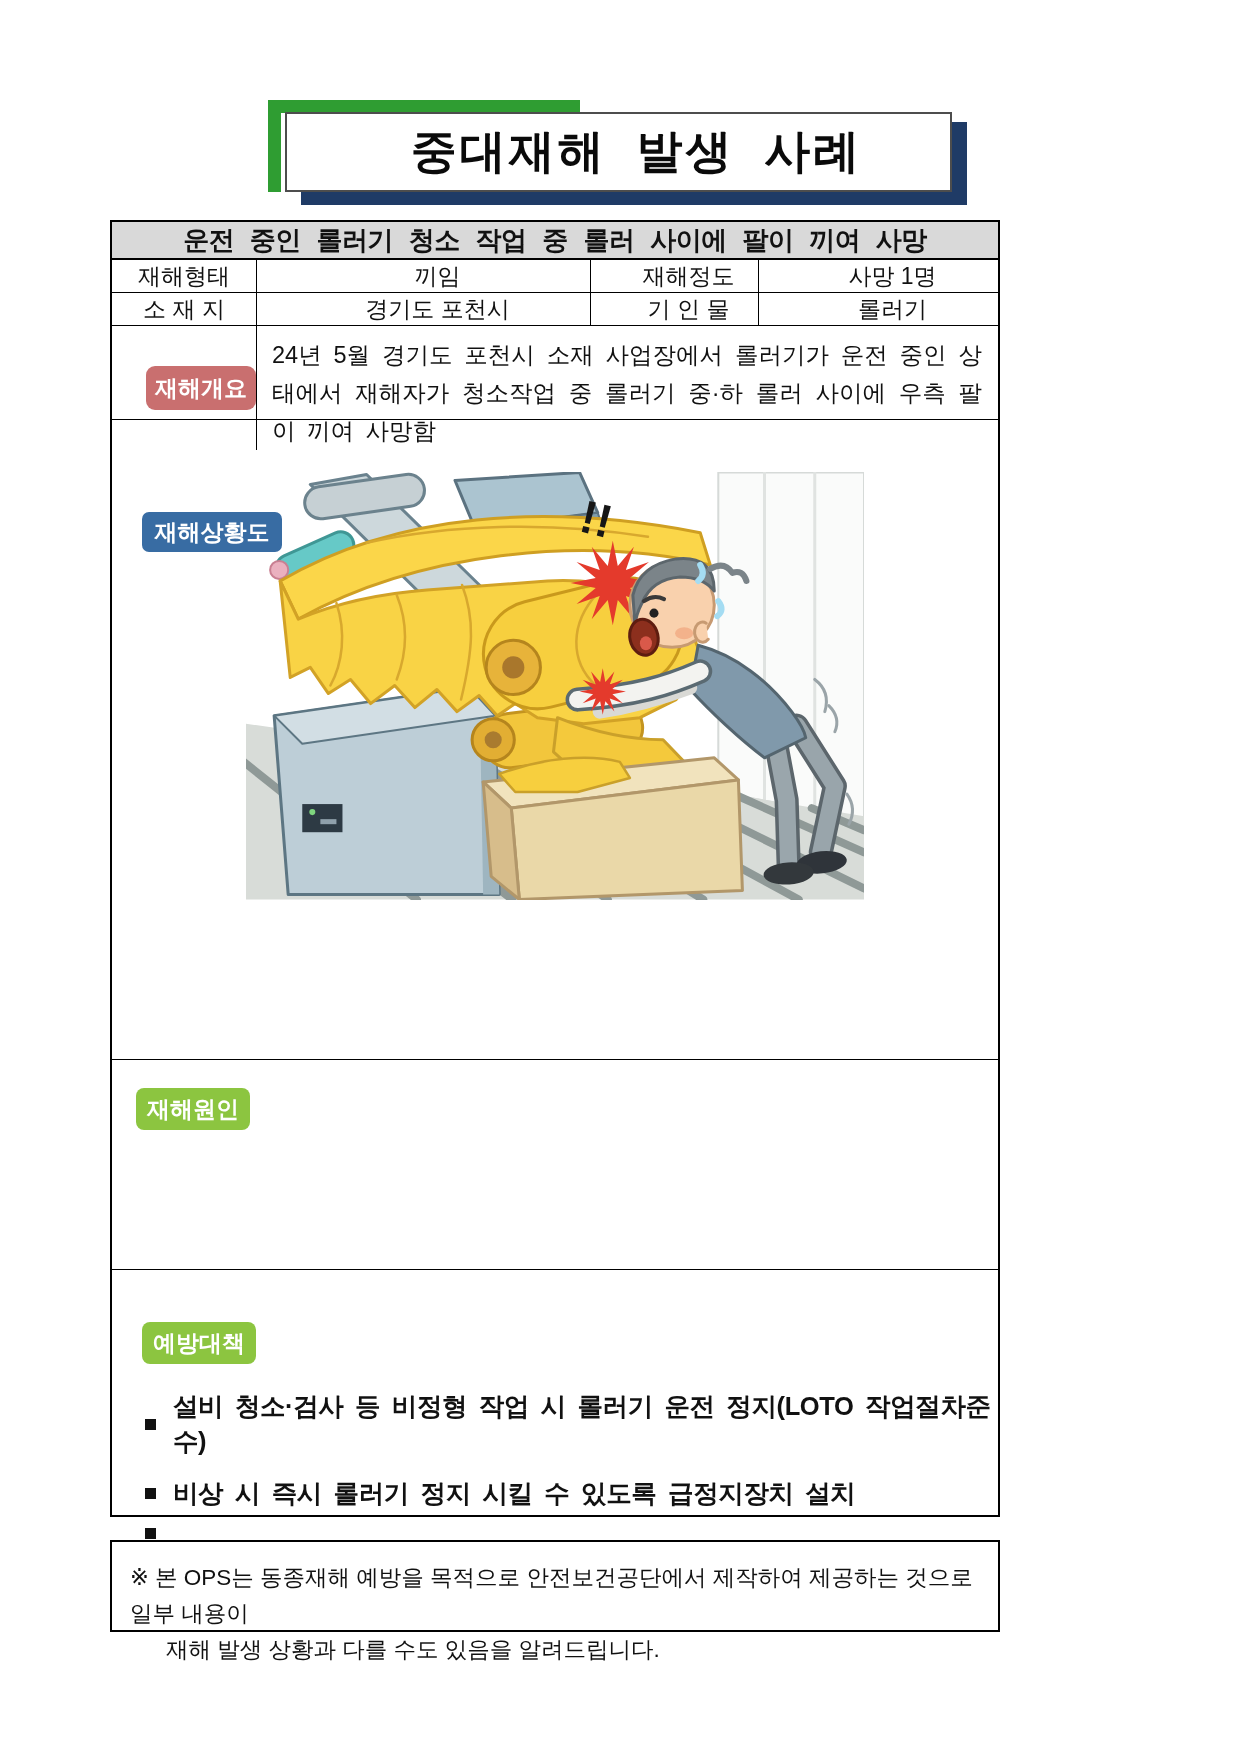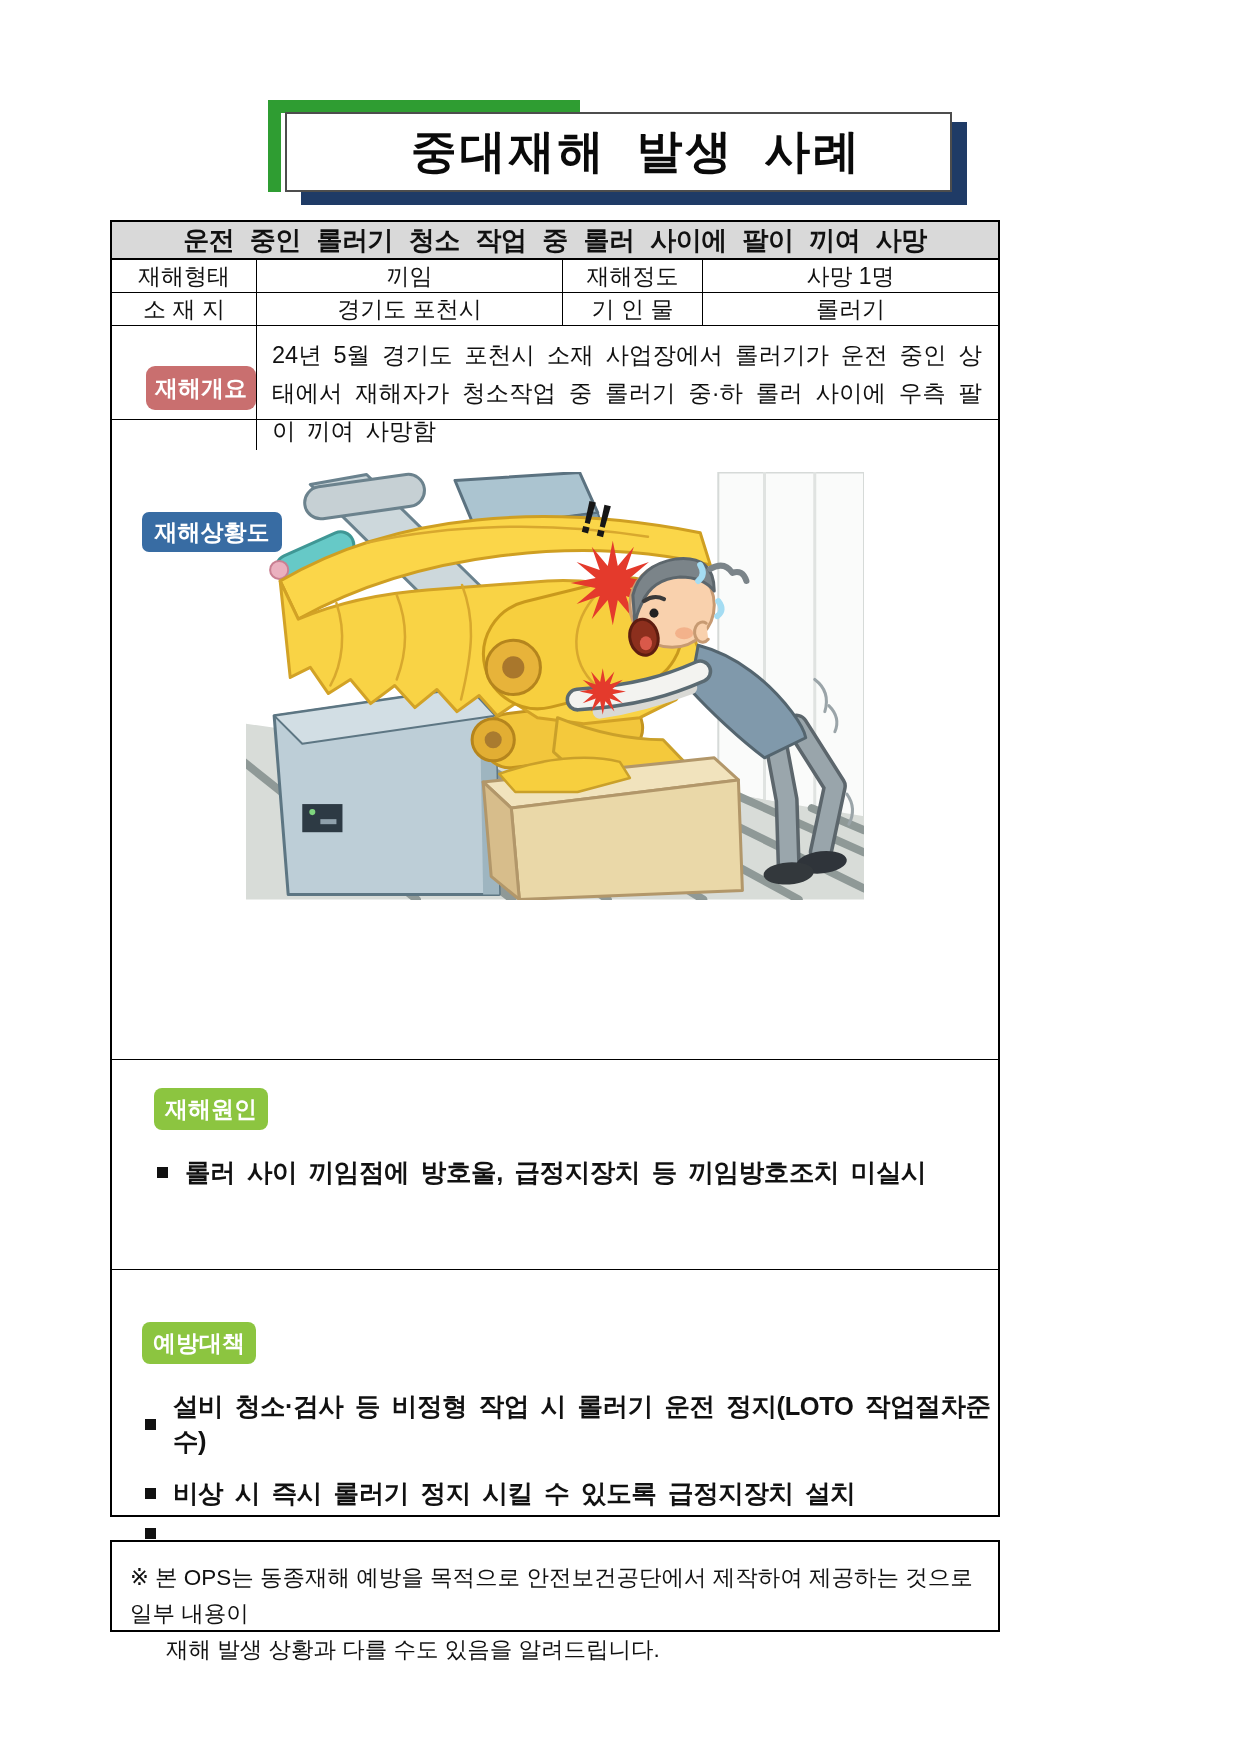--- a/index.html
+++ b/index.html
@@ -21,37 +21,37 @@
   .title-box{position:absolute; left:17px; top:14px; width:667px; height:80px; background:#fff;
              border:2px solid #4d4d4d; display:flex; align-items:center; justify-content:center; z-index:2;padding-left:36px;}
   .title-box h1{font-size:46px; font-weight:bold; letter-spacing:3px; word-spacing:14px; color:#0a0a0a;}
 
   
   .doc-table{position:absolute; left:110px; top:220px; width:890px; border:2px solid var(--line); background:#fff;}
   .t-header{height:38px; background:var(--hdr-gray); border-bottom:2px solid var(--line);
             display:flex; align-items:center; justify-content:center;
             font-weight:bold; font-size:26px; word-spacing:9px; letter-spacing:-0.5px;}
   .t-grid-row{display:grid; grid-template-columns:145px 306px 140px 1fr; height:33px;
-              border-bottom:1px solid var(--line); font-size:23px;}
+              border-bottom:1px solid var(--line); font-size:23px;gap:28px;}
   .t-grid-row .cell{display:flex; align-items:center; justify-content:center; border-right:1px solid var(--line);}
   .t-grid-row .cell:last-child{border-right:none;}
 
   .t-overview{display:grid; grid-template-columns:145px 1fr; height:94px; border-bottom:1px solid var(--line);}
   .ov-label-cell{border-right:1px solid var(--line); display:flex; align-items:center; justify-content:center;margin-left:34px;}
   .badge{color:#fff; font-weight:bold; font-size:23px; display:flex; align-items:center; justify-content:center;}
   .badge.red{background:var(--red-badge); width:114px; height:44px; border-radius:9px;}
   .ov-text{font-size:23.5px; line-height:38px; padding:10px 16px 0 15px; text-align:justify; word-spacing:5px;}
 
   .t-situation{height:588px; border-bottom:1px solid var(--line); position:relative;}
   .badge.blue{background:var(--blue-badge); width:140px; height:40px; border-radius:7px;
               position:absolute; left:30px; top:40px; font-size:23px;}
   svg.illus{display:block; margin:52px auto 0;}
 
   .t-section{position:relative; border-bottom:1px solid var(--line);}
-  .t-cause{height:210px; padding:28px 0 0 42px;}
+  .t-cause{height:210px; padding:28px 0 0 24px;}
   .t-prevention{height:245px; padding:52px 0 0 30px; border-bottom:none;}
   .badge.green{background:var(--green-badge); width:114px; height:42px; border-radius:8px;}
   ul.bullets{list-style:none; margin:25px 0 0 3px;}
   ul.bullets li{display:flex; align-items:center; font-size:25.5px; font-weight:bold;
                 margin-bottom:17px; word-spacing:5px; letter-spacing:-0.4px;}
   .sq{width:11px; height:11px; background:#111; margin-right:17px; flex:none;}
 
   
   .footer-box{position:absolute; left:110px; top:1540px; width:890px; height:92px;
               border:2px solid var(--line); padding:18px 18px; font-size:22.5px; line-height:36px;}
@@ -211,24 +211,20 @@
           </g>
 
           <polygon fill="#e43a2c" points="378.1,218 364.6,220.6 375,229.6 362,225 366.6,238 357.6,227.6 355,241.1 352.4,227.6 343.4,238 348,225 335,229.6 345.4,220.6 331.9,218 345.4,215.4 335,206.4 348,211 343.4,198 352.4,208.4 355,194.9 357.6,208.4 366.6,198 362,211 375,206.4 364.6,215.4"></polygon>
         </g>
       </svg>
     </div>
 
     <div class="t-section t-cause">
       <div class="badge green">재해원인</div>
       <ul class="bullets">
-        <li>
-          <span class="sq"></span>
-          <span>롤러 사이 끼임점에 방호울, 급정지장치 등 끼임방호조치 미실시</span>
-        </li>
       </ul>
     </div>
 
     <div class="t-section t-prevention">
       <div class="badge green">예방대책</div>
       <ul class="bullets">
         <li>
           <span class="sq"></span>
           <span>설비 청소·검사 등 비정형 작업 시 롤러기 운전 정지(LOTO 작업절차준수)</span>
         </li>

